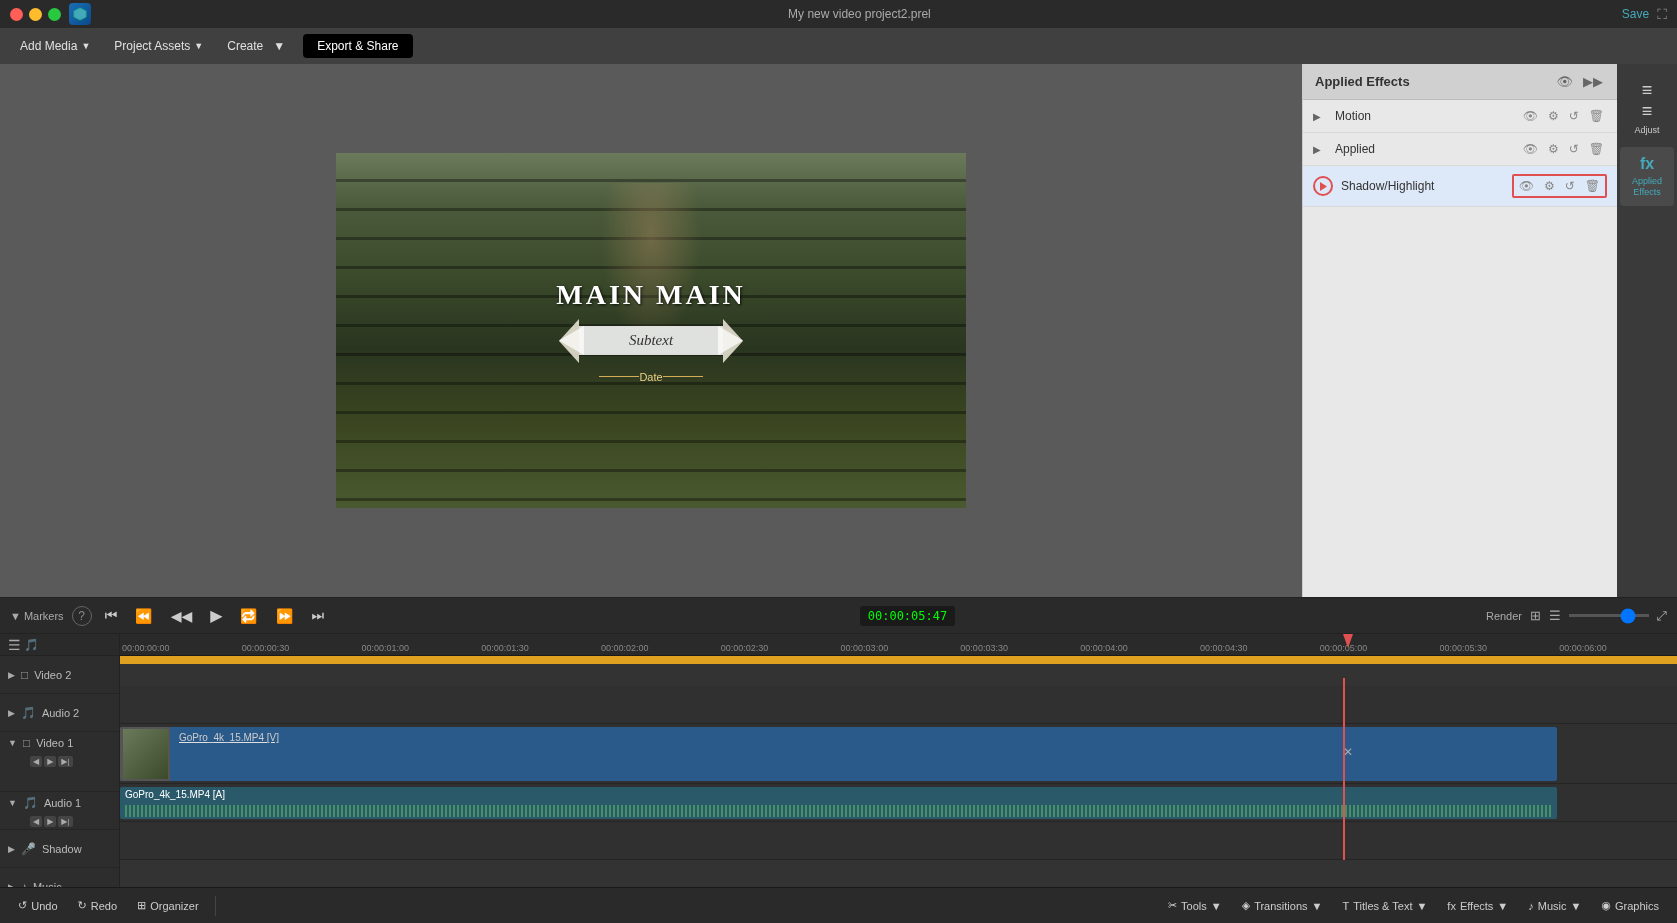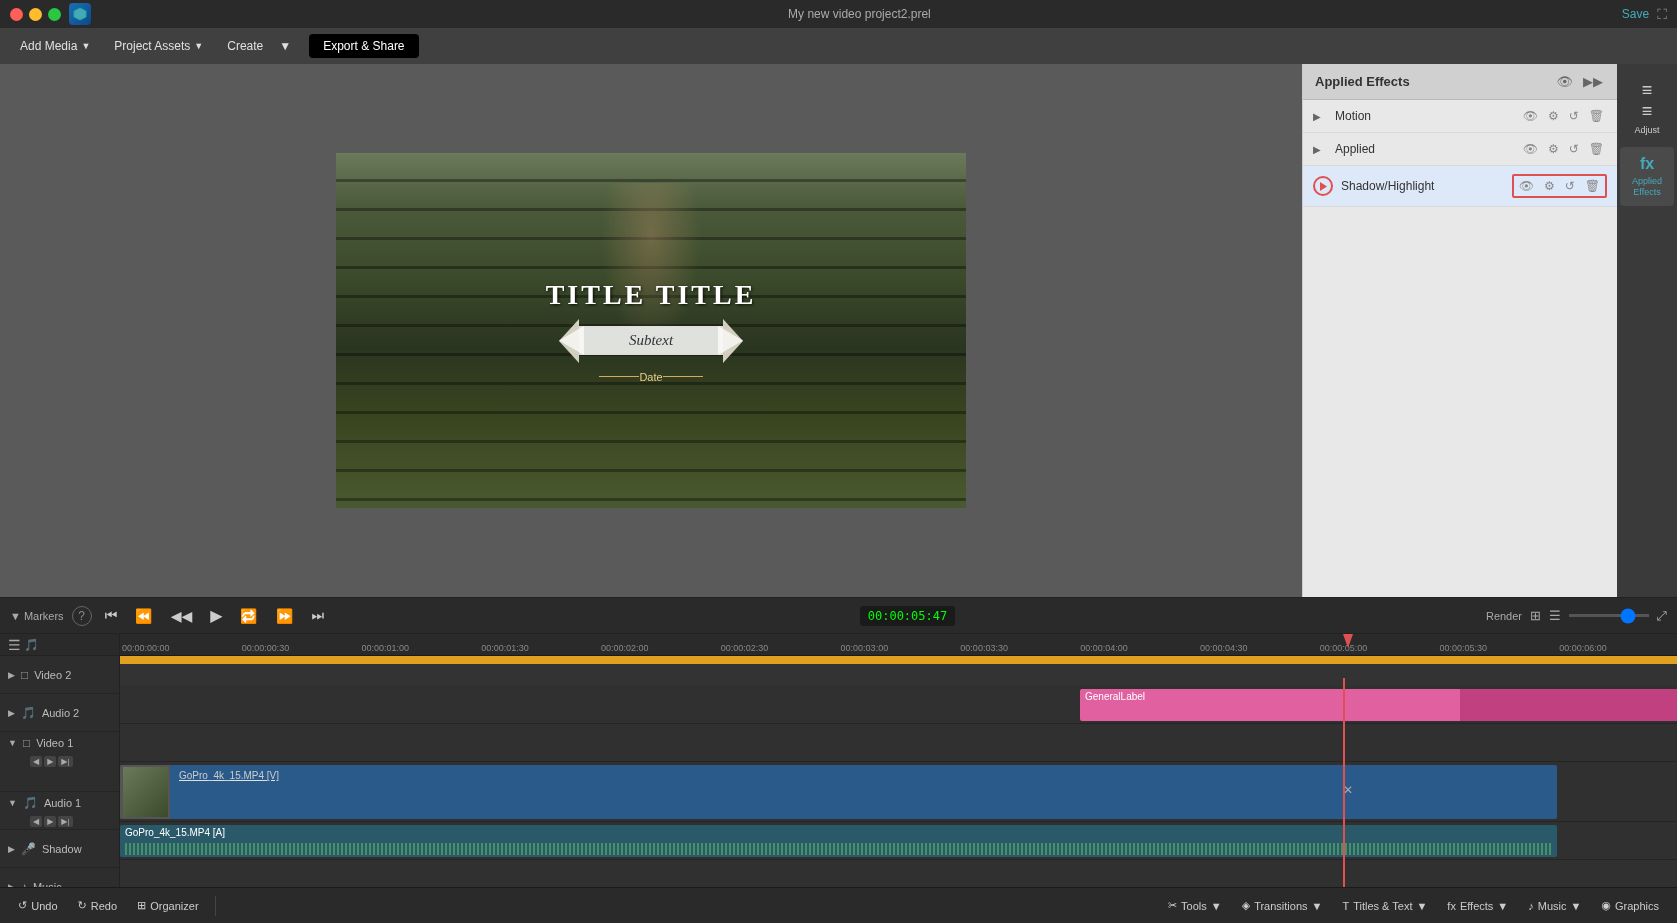--- a/index.html
+++ b/index.html
@@ -18,21 +18,21 @@
     
     #menubar { background: #404040; height: 36px; display: flex; align-items: center; padding: 0 10px; gap: 4px; }
     .menu-btn { background: none; border: none; color: #e0e0e0; font-size: 12px; padding: 4px 10px; cursor: pointer; border-radius: 3px; display: flex; align-items: center; gap: 4px; }
     .menu-btn .arrow { font-size: 9px; }
     #mode-buttons { flex: 1; display: flex; justify-content: center; gap: 0; }
     .mode-btn { background: none; border: 1px solid #666; color: #ccc; font-size: 12px; padding: 5px 22px; cursor: pointer; }
     .mode-btn:first-child { border-radius: 4px 0 0 4px; }
     .mode-btn:last-child { border-radius: 0 4px 4px 0; }
     .mode-btn.active { background: #555; color: #fff; border-color: #888; }
     #right-menu { display: flex; align-items: center; gap: 8px; }
-    .create-btn { background: none; border: none; color: #e0e0e0; font-size: 12px; padding: 5px 10px; cursor: pointer; display: flex; align-items: center; gap: 16px; }
+    .create-btn { background: none; border: none; color: #e0e0e0; font-size: 12px; padding: 5px 10px; cursor: pointer; display: flex; align-items: center; gap: 10px; }
     .export-btn { background: #000000; border: none; color: #fff; font-size: 12px; padding: 5px 14px; border-radius: 4px; cursor: pointer; }
 
     
     #main { display: flex; height: calc(923px - 28px - 36px - 36px - 290px); }
 
     
     #preview-area { flex: 1; background: #5a5a5a; display: flex; align-items: center; justify-content: center; padding: 10px; }
     #preview-frame { width: 630px; height: 355px; background: #111; position: relative; overflow: hidden; }
     .preview-overlay { position: absolute; inset: 0; display: flex; flex-direction: column; align-items: center; justify-content: center; gap: 8px; }
     .main-title { font-size: 28px; font-weight: 900; color: #fff; letter-spacing: 3px; text-shadow: 1px 1px 3px rgba(0,0,0,0.8); font-family: serif; }
@@ -148,21 +148,21 @@
 <div id="main" style="height:calc(923px - 28px - 36px - 36px - 290px); display:flex;">
 
   <div id="preview-area">
     <div id="preview-frame">
 
       <div style="position:absolute;inset:0;background:linear-gradient(180deg,#6a7a5a 0%,#4a5a3a 15%,#3a4a2a 35%,#2a3520 55%,#3a4520 75%,#4a5a30 100%);"></div>
       <div style="position:absolute;inset:0;background:repeating-linear-gradient(180deg,transparent 0px,transparent 26px,rgba(0,0,0,0.35) 26px,rgba(0,0,0,0.35) 29px,transparent 29px);"></div>
 
       <div style="position:absolute;top:30px;left:50%;transform:translateX(-50%);width:120px;height:180px;background:radial-gradient(ellipse at 50% 30%,rgba(180,140,100,0.4),transparent 60%);"></div>
       <div class="preview-overlay">
-        <div class="main-title">TITLE TITLE</div>
+        <div class="main-title">MAIN MAIN</div>
         <div class="banner-wrap">
           <div style="width:25px;height:0;border-top:22px solid transparent;border-bottom:22px solid transparent;border-right:20px solid rgba(240,235,220,0.85);"></div>
           <div class="banner-bg">
             <span class="subtext">Subtext</span>
           </div>
           <div style="width:25px;height:0;border-top:22px solid transparent;border-bottom:22px solid transparent;border-left:20px solid rgba(240,235,220,0.85);"></div>
         </div>
         <div class="date-line">
           <div class="date-dash"></div>
           <span style="color:#e8d08a;font-size:11px;">Date</span>
@@ -330,28 +330,20 @@
           <span class="ruler-mark" style="width:120px;font-size:9px;color:#888;">00:00:06:00</span>
         </div>
 
         <div style="position:absolute;top:0;left:1223px;width:10px;height:14px;background:#e05050;clip-path:polygon(0 0,100% 0,50% 100%);"></div>
       </div>
 
       <div style="position:absolute;top:22px;left:0;right:0;height:8px;background:linear-gradient(90deg,#e0a020,#e0a020);z-index:5;"></div>
 
       <div id="tracks-area" style="position:relative;margin-top:30px;">
 
-        <div class="track-row" style="position:relative;height:38px;">
-
-          <div class="clip clip-pink" style="left:960px;right:120px;top:3px;height:32px;">
-            <span class="clip-label">GeneralLabel</span>
-          </div>
-
-          <div style="position:absolute;left:1340px;top:3px;right:0;height:32px;background:#c04080;"></div>
-        </div>
 
         <div class="track-row" style="height:38px;"></div>
 
         <div class="track-row tall" style="height:60px;">
           <div class="clip clip-blue-dark" style="left:0;right:120px;top:3px;height:54px;text-decoration:underline;">
             <div style="display:flex;align-items:flex-start;height:100%;">
               <div style="width:50px;height:100%;background:#555;flex-shrink:0;overflow:hidden;display:flex;align-items:center;justify-content:center;">
                 <div style="width:45px;height:50px;background:linear-gradient(135deg,#6a7a5a,#3a4a2a);"></div>
               </div>
               <div style="padding:2px 4px;">

